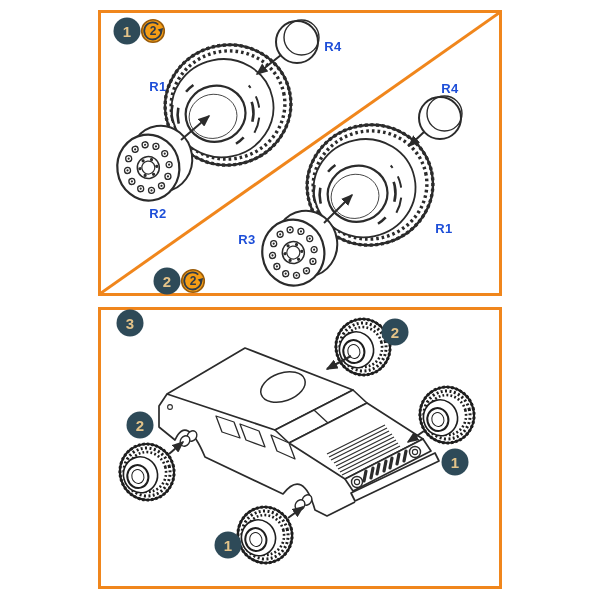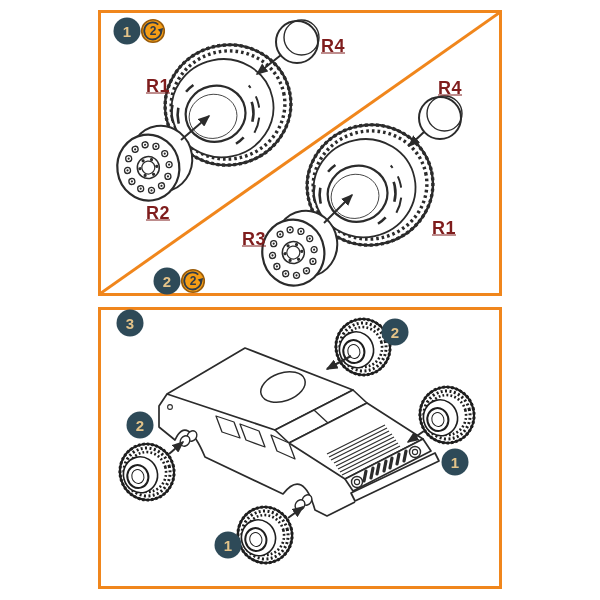--- a/index.html
+++ b/index.html
@@ -8,22 +8,22 @@
   #panel-top{left:98px;top:10px;width:404px;height:286px;}
   #panel-bottom{left:98px;top:307px;width:404px;height:282px;}
   .panel svg.art{position:absolute;left:0;top:0;}
   .step-badge{position:absolute;width:27px;height:27px;border-radius:50%;background:#2E4A58;
     color:#E3C389;font-weight:bold;font-size:15px;line-height:27px;text-align:center;
     transform:translate(-50%,-50%);z-index:5;}
   .qty-badge{position:absolute;width:25px;height:25px;transform:translate(-50%,-50%);z-index:5;}
   .qty-badge svg{position:absolute;left:0;top:0;}
   .qty-badge .num{position:absolute;left:0;top:0;width:25px;height:25px;text-align:center;
     line-height:25px;font-size:12px;font-weight:bold;color:#2E3B4A;}
-  .part-label{position:absolute;transform:translate(-50%,-50%);font-weight:bold;font-size:18px;
-    color:#7f1d1d;letter-spacing:.5px;z-index:4;white-space:nowrap;text-decoration:underline;}
+  .part-label{position:absolute;transform:translate(-50%,-50%);font-weight:bold;font-size:13px;
+    color:#1d4ed8;letter-spacing:.5px;z-index:4;white-space:nowrap;}
 </style>
 </head>
 <body>
 
 <svg width="0" height="0" style="position:absolute">
   <defs>
     <marker id="ah" markerUnits="userSpaceOnUse" markerWidth="12" markerHeight="10" refX="10.5" refY="5" orient="auto">
       <path d="M0,0 L12,5 L0,10 Z" fill="#2b2b2b"></path>
     </marker>
 
@@ -133,21 +133,21 @@
       <polygon points="22.6,9.6 17.2,11 21.2,15.3" fill="#2E3B4A"></polygon>
     </svg>
     <span class="num">2</span>
   </span>
 
   <span class="part-label" style="left:57px;top:73px">R1</span>
   <span class="part-label" style="left:57px;top:200px">R2</span>
   <span class="part-label" style="left:232px;top:33px">R4</span>
   <span class="part-label" style="left:349px;top:75px">R4</span>
   <span class="part-label" style="left:343px;top:215px">R1</span>
-  <span class="part-label" style="left:153px;top:226px">R3</span>
+  <span class="part-label" style="left:146px;top:226px">R3</span>
 </div>
 
 <div class="panel" id="panel-bottom">
   <svg class="art" width="398" height="276" viewBox="0 0 398 276">
 
     <g stroke="#2b2b2b" fill="none" stroke-width="1.7" stroke-linejoin="round">
 
       <path d="M66,84 L58,96 L58,117 L74,130 Q86,104 104,147 L182,184 Q202,158 214,200 L226,206 L254,192" fill="#fff"></path>
       <circle cx="69" cy="97" r="2.4" stroke-width="1.1"></circle>
 

